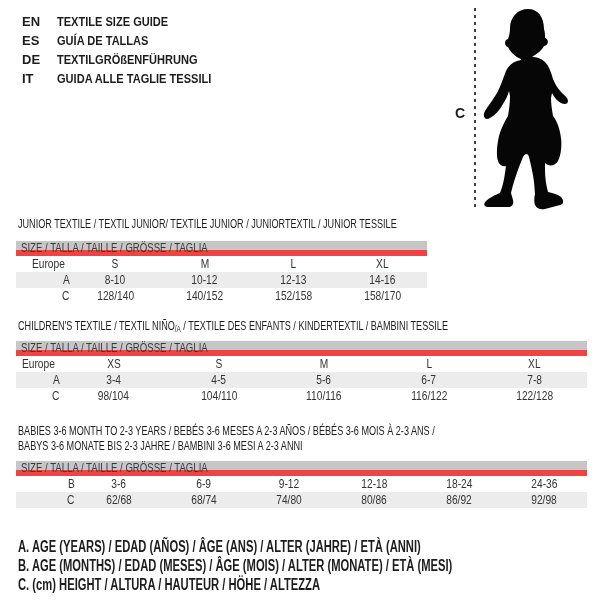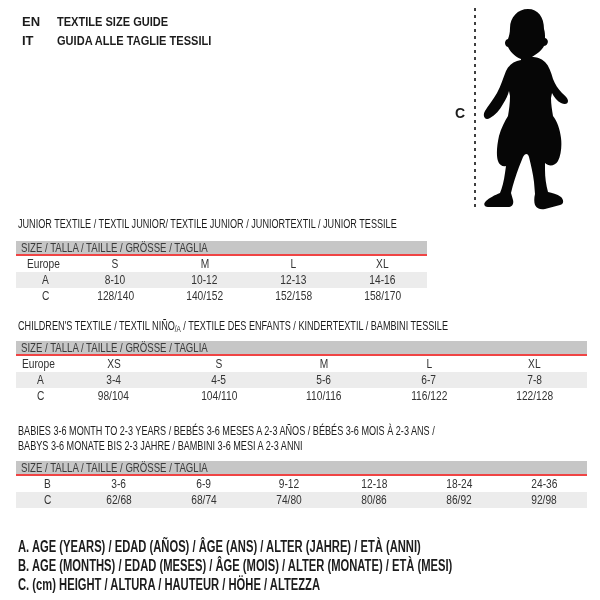--- a/index.html
+++ b/index.html
@@ -22,45 +22,47 @@
     background:repeating-linear-gradient(to bottom,#3f3f3f 0 3px,transparent 3px 7px); }
   .figure-label { position:absolute; left:455px; top:105px; font-size:14px; font-weight:600; color:#1c1c1c; }
   .baby-svg { position:absolute; left:481px; top:0px; }
 
   
   .sec-heading { position:absolute; left:18px; font-size:13px; font-weight:normal; color:#1c1c1c; line-height:15px; white-space:nowrap; }
   .sub { font-size:9px; position:relative; top:2px; }
 
   
   .size-table { position:absolute; left:16px; }
-  .size-bar { height:15px; line-height:15px; background:#c6c6c6; border-bottom:2px solid #ef4444;
+  .size-bar { height:15px; line-height:15px; background:#c6c6c6; border-bottom:6px solid #ef4444;
     padding-left:5px; font-size:12px; color:#3a3a3a; white-space:nowrap; }
   .size-bar .cond { transform:scaleX(0.80); }
   table { border-collapse:collapse; table-layout:fixed; width:100%; }
   td { height:16px; font-size:12px; color:#333333; text-align:center; vertical-align:middle;
        overflow:hidden; white-space:nowrap; padding:0; }
-  td.rowlabel { text-align:center; padding-left:5px; }
+  td.rowlabel { text-align:right; padding-left:5px; }
   tr.alt { background:#ececec; }
 
   
   .footnotes { position:absolute; left:18px; top:537px; }
   .footnote { height:19px; line-height:19px; font-size:16px; font-weight:bold; color:#1c1c1c; white-space:nowrap; }
 
   
   .t1 { width:411px; } .t1 col.c0 { width:55px; }
   .t2 { width:571px; } .t2 col.c0 { width:45px; }
   .t3 { width:571px; } .t3 col.c0 { width:60px; }
 </style>
 </head>
 <body>
 
 <div class="canvas">
 
   <div class="lang-block">
     <div class="lang-row"><span class="lang-code">EN</span><span class="cond85">TEXTILE SIZE GUIDE</span></div>
+    <div class="lang-row"><span class="lang-code">ES</span><span class="cond85">GUÍA DE TALLAS</span></div>
+    <div class="lang-row"><span class="lang-code">DE</span><span class="cond85">TEXTILGRÖßENFÜHRUNG</span></div>
     <div class="lang-row"><span class="lang-code">IT</span><span class="cond85">GUIDA ALLE TAGLIE TESSILI</span></div>
   </div>
 
   <div class="measure-line"></div>
   <div class="figure-label">C</div>
   <svg class="baby-svg" width="92" height="215" viewBox="0 0 92 215">
     <path fill="#060606" d="M47 9 C37 9 29 17 29 28 C29 33 28 36 27 39 C23 40 23 46 27 47 C30 53 35 57 40 59 L40 60 C33 61 28 65 25 71 C22 78 20 86 16 93 C12 100 7 106 4 111 C1 116 4 121 9 118 C14 115 19 110 22 104 C25 99 27 95 28 91 L29 96 C29 103 28 110 27 116 C24 121 20 128 18 136 C16 145 15 155 17 161 C18 165 22 167 25 166 L24 173 C23 181 21 188 19 193 C14 195 8 198 5 201 C2 204 3 207 7 207 L27 207 C31 207 33 204 32 200 L30 193 C32 184 35 175 38 167 L42 157 C44 153 47 153 48 157 C50 165 52 174 53 182 L54 194 C53 198 53 202 54 205 C56 209 60 210 64 209 L79 205 C83 204 83 200 80 197 C76 194 71 193 67 192 C65 185 64 177 64 170 L64 163 C68 167 74 166 77 161 C80 155 81 146 80 138 C79 129 76 121 72 116 C71 110 70 104 70 98 L71 93 C73 97 76 101 80 103 C84 105 87 104 87 101 C87 98 84 96 81 93 C77 89 74 84 72 79 C70 72 68 66 64 62 C60 58 55 57 51 57 C56 54 61 50 63 46 C68 45 68 39 64 38 C64 35 64 32 63 29 C63 17 57 9 47 9 Z"></path>
   </svg>
 
   <div class="sec-heading" style="top:216px;">

